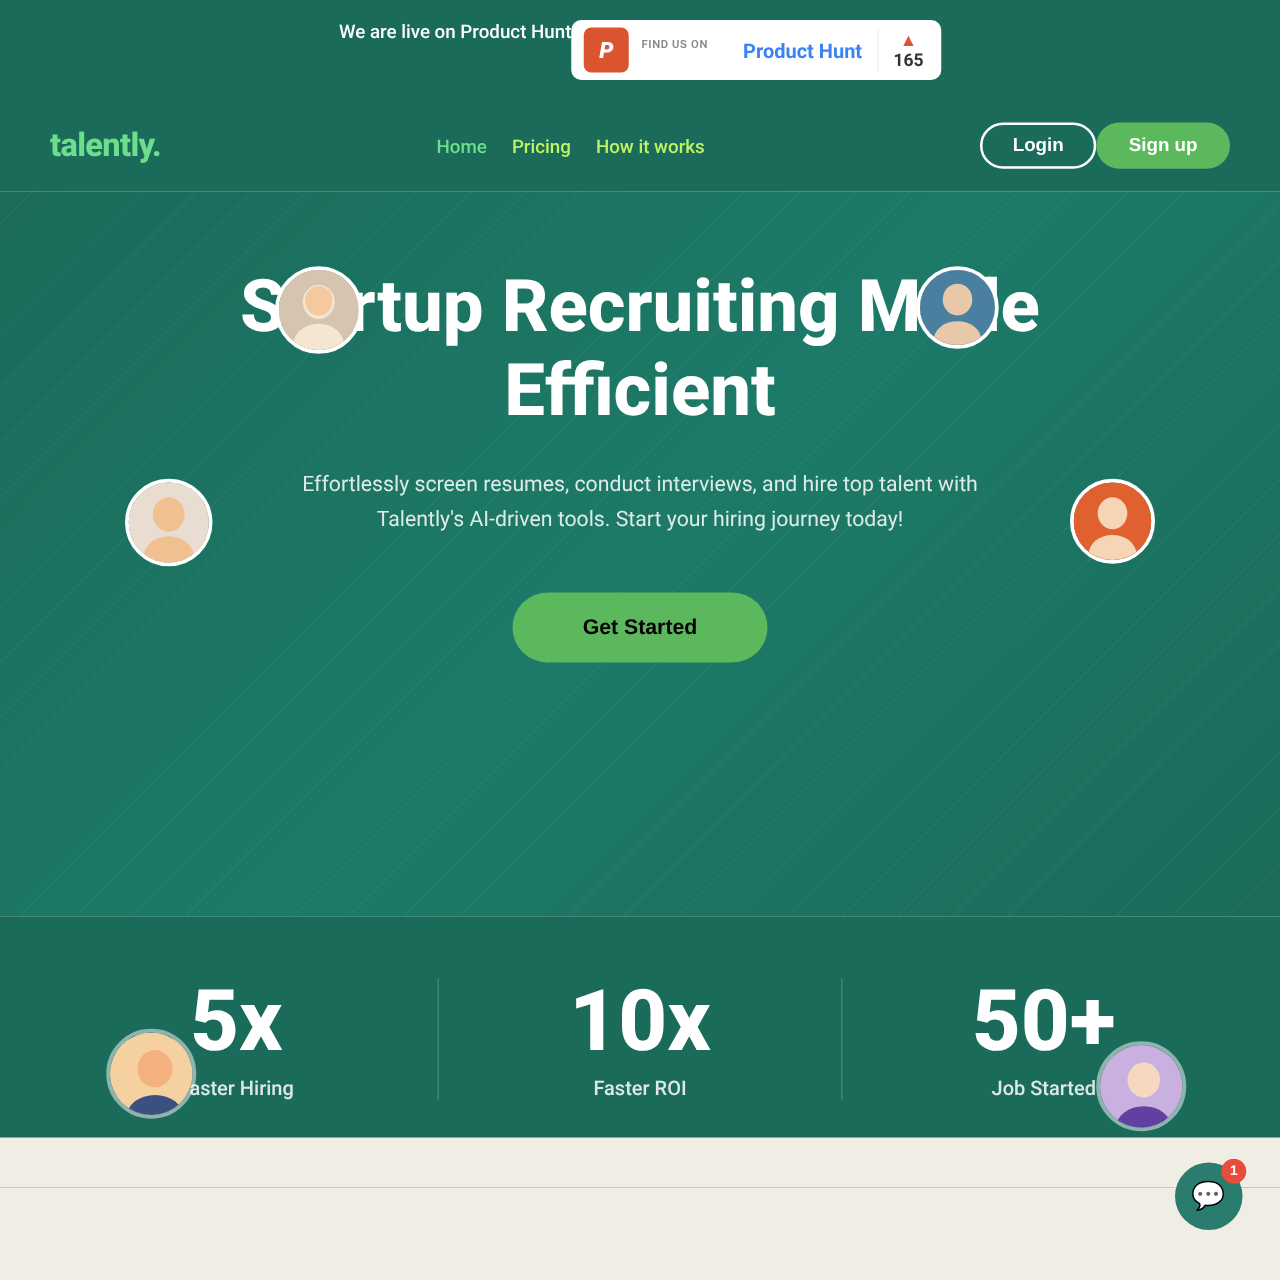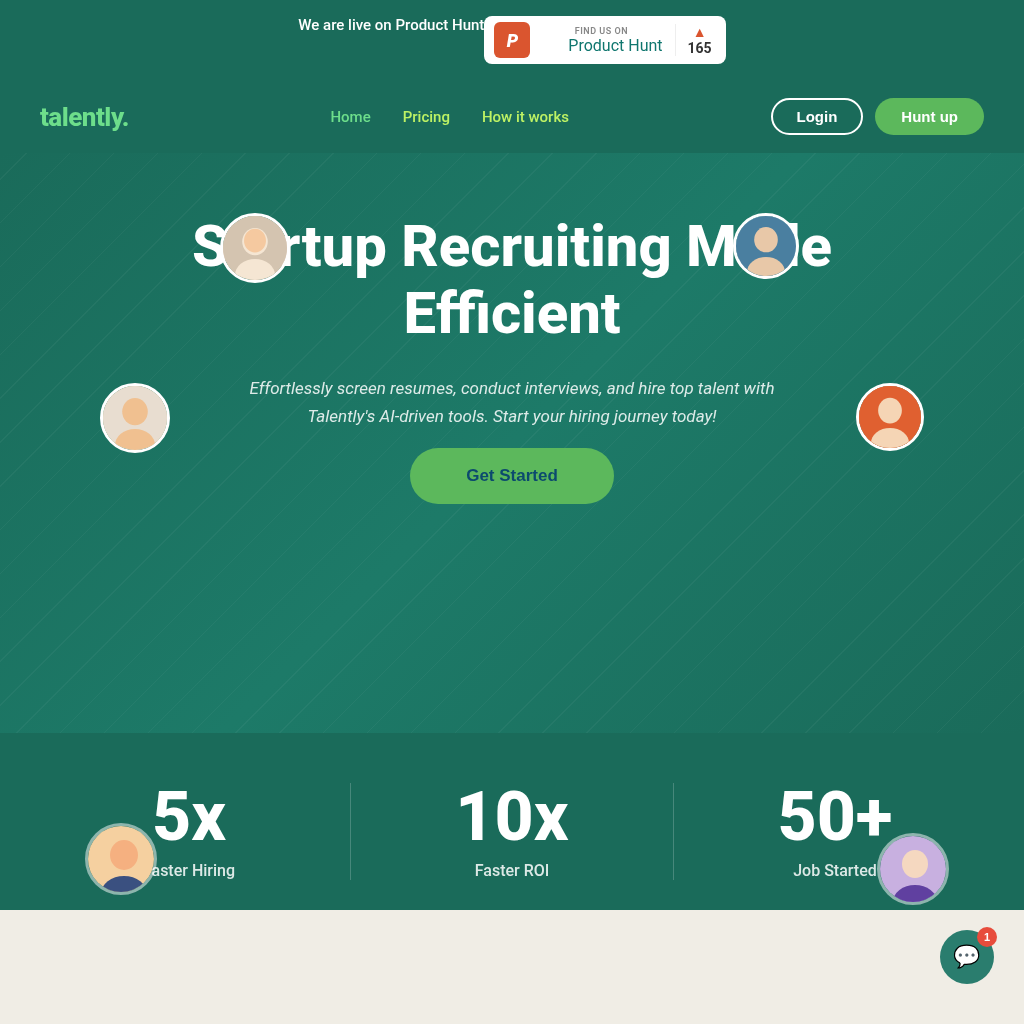--- a/index.html
+++ b/index.html
@@ -31,23 +31,23 @@
       background: #da552f;
       border-radius: 6px;
       display: flex;
       align-items: center;
       justify-content: center;
       font-weight: 900;
       font-size: 18px;
       color: white;
       font-style: italic;
     }
-    .ph-text { display: flex; flex-direction: column; }
+    .ph-text { display: flex; flex-direction: row; }
     .ph-find { font-size: 9px; color: #888; font-weight: 600; letter-spacing: 0.5px; text-transform: uppercase; }
-    .ph-name { font-size: 16px; font-weight: 400; color: #0f766e; padding-left: 28px; }
+    .ph-name { font-size: 16px; font-weight: 700; color: #3b82f6; padding-left: 28px; }
     .ph-upvote {
       display: flex;
       flex-direction: column;
       align-items: center;
       border-left: 1px solid #eee;
       padding-left: 12px;
       margin-left: 2px;
     }
     .ph-arrow { color: #da552f; font-size: 14px; }
     .ph-count { font-size: 14px; font-weight: 700; color: #333; }
@@ -60,29 +60,29 @@
       align-items: center;
       justify-content: space-between;
     }
     .logo {
       font-size: 26px;
       font-weight: 800;
       color: white;
       letter-spacing: -0.5px;
     }
     .logo span { color: #6dde8b; }
-    .nav-links { display: flex; align-items: flex-start; gap: 32px; }
+    .nav-links { display: flex; align-items: flex-start; gap: 20px; }
     .nav-link {
       color: #bef264;
       text-decoration: none;
       font-size: 15px;
       font-weight: 500;
     }
     .nav-link.active { color: #6dde8b; }
-    .nav-actions { display: flex; align-items: center; gap: 12px; }
+    .nav-actions { display: flex; align-items: center; }
     .btn-login {
       background: transparent;
       border: 2px solid white;
       color: white;
       padding: 8px 24px;
       border-radius: 50px;
       font-size: 15px;
       font-weight: 600;
       cursor: pointer;
     }
@@ -133,29 +133,28 @@
       z-index: 2;
       max-width: 720px;
       margin-left: auto;
       margin-right: auto;
       margin-bottom: 28px;
     }
     .hero-subtitle {
       font-size: 17px;
       color: rgba(255,255,255,0.85);
       max-width: 580px;
-      margin: 0 auto 18px;
+      margin: 0 auto 44px;
       line-height: 1.65;
       position: relative;
       z-index: 2;
-      font-style: italic;
     }
     .btn-get-started {
       background: #5cb85c;
-      color: #0c4a6e;
+      color: #000000;
       border: none;
       padding: 18px 56px;
       border-radius: 50px;
       font-size: 17px;
       font-weight: 600;
       cursor: pointer;
       position: relative;
       z-index: 2;
       display: inline-block;
     }
@@ -329,21 +328,21 @@
   <div class="logo">
     <span>talently.</span>
   </div>
   <div class="nav-links">
     <a class="nav-link active" href="#">Home</a>
     <a class="nav-link" href="#">Pricing</a>
     <a class="nav-link" href="#">How it works</a>
   </div>
   <div class="nav-actions">
     <button class="btn-login">Login</button>
-    <button class="btn-signup">Hunt up</button>
+    <button class="btn-signup">Sign up</button>
   </div>
 </nav>
 
 <section class="hero">
 
   
   <div class="avatar-circle avatar-tl">
     <div class="avatar-face" style="background:#e8d5c4;">
       <svg width="70" height="70" viewBox="0 0 70 70">
         <rect width="70" height="70" fill="#d4c4b0"></rect>

